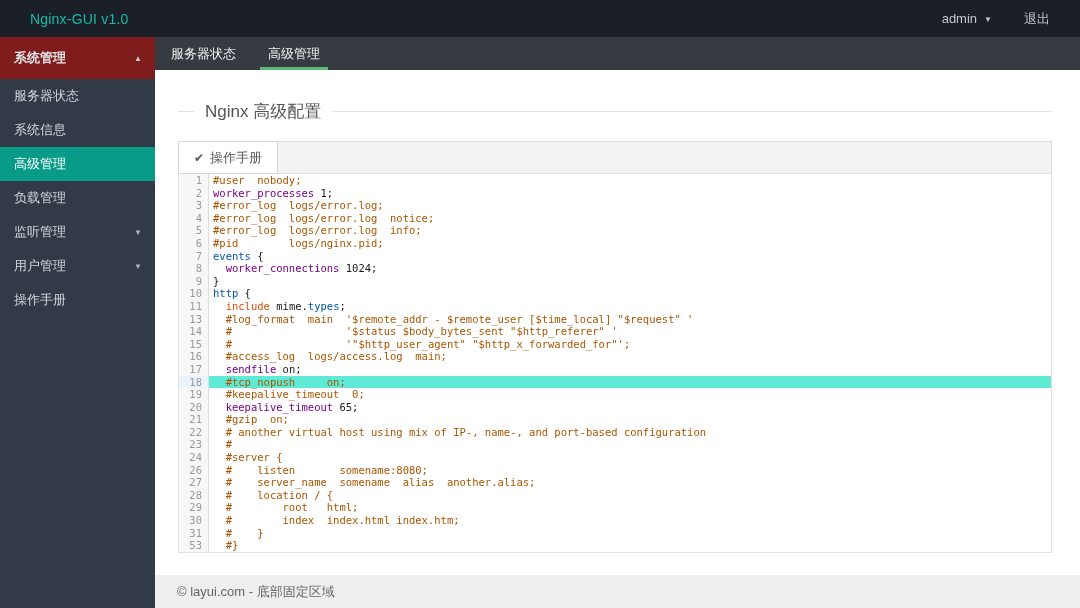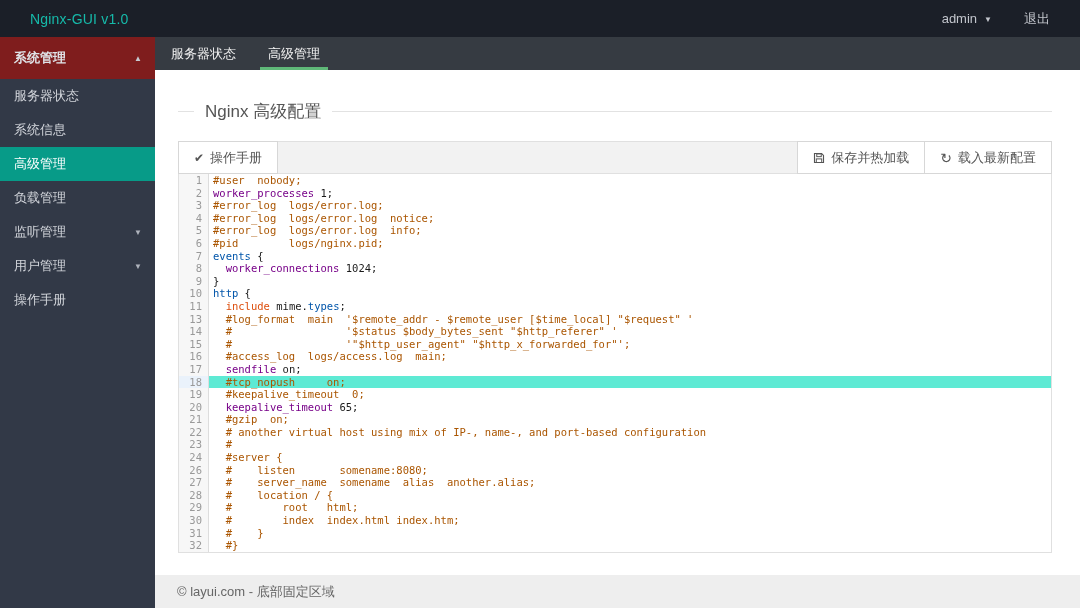--- a/index.html
+++ b/index.html
@@ -125,36 +125,20 @@
       <span class="page-title">Nginx 高级配置</span>
       <span class="hline-r"></span>
     </div>
 
     <div class="card">
       <div class="toolbar">
         <div class="btn btn-left">
           <span class="icon">✔</span>
           <span>操作手册</span>
         </div>
-        <div class="btn-group">
-          <div class="btn">
-            <span class="icon icon-save">
-              <svg width="12" height="12" viewBox="0 0 16 16">
-                <path d="M2 2 H11.5 L14 4.5 V14 H2 Z" fill="none" stroke="#555" stroke-width="1.5"></path>
-                <rect x="5" y="2.6" width="6" height="3.6" fill="none" stroke="#555" stroke-width="1.3"></rect>
-                <rect x="4.4" y="9.2" width="7.2" height="4.8" fill="none" stroke="#555" stroke-width="1.3"></rect>
-              </svg>
-            </span>
-            <span>保存并热加载</span>
-          </div>
-          <div class="btn">
-            <span class="icon icon-refresh">↻</span>
-            <span>载入最新配置</span>
-          </div>
-        </div>
       </div>
       <div class="editor">
           <div class="cm-line"><span class="gutter">1</span><span class="code"><span class="tok-comment">#user  nobody;</span></span></div>
           <div class="cm-line"><span class="gutter">2</span><span class="code"><span class="tok-keyword">worker_processes</span><span class="tok-plain"> 1;</span></span></div>
           <div class="cm-line"><span class="gutter">3</span><span class="code"><span class="tok-comment">#error_log  logs/error.log;</span></span></div>
           <div class="cm-line"><span class="gutter">4</span><span class="code"><span class="tok-comment">#error_log  logs/error.log  notice;</span></span></div>
           <div class="cm-line"><span class="gutter">5</span><span class="code"><span class="tok-comment">#error_log  logs/error.log  info;</span></span></div>
           <div class="cm-line"><span class="gutter">6</span><span class="code"><span class="tok-comment">#pid        logs/nginx.pid;</span></span></div>
           <div class="cm-line"><span class="gutter">7</span><span class="code"><span class="tok-block">events</span><span class="tok-plain"> {</span></span></div>
           <div class="cm-line"><span class="gutter">8</span><span class="code"><span class="tok-plain">  </span><span class="tok-keyword">worker_connections</span><span class="tok-plain"> 1024;</span></span></div>
@@ -172,21 +156,21 @@
           <div class="cm-line"><span class="gutter">21</span><span class="code"><span class="tok-comment">  #gzip  on;</span></span></div>
           <div class="cm-line"><span class="gutter">22</span><span class="code"><span class="tok-comment">  # another virtual host using mix of IP-, name-, and port-based configuration</span></span></div>
           <div class="cm-line"><span class="gutter">23</span><span class="code"><span class="tok-comment">  #</span></span></div>
           <div class="cm-line"><span class="gutter">24</span><span class="code"><span class="tok-comment">  #server {</span></span></div>
           <div class="cm-line"><span class="gutter">26</span><span class="code"><span class="tok-comment">  #    listen       somename:8080;</span></span></div>
           <div class="cm-line"><span class="gutter">27</span><span class="code"><span class="tok-comment">  #    server_name  somename  alias  another.alias;</span></span></div>
           <div class="cm-line"><span class="gutter">28</span><span class="code"><span class="tok-comment">  #    location / {</span></span></div>
           <div class="cm-line"><span class="gutter">29</span><span class="code"><span class="tok-comment">  #        root   html;</span></span></div>
           <div class="cm-line"><span class="gutter">30</span><span class="code"><span class="tok-comment">  #        index  index.html index.htm;</span></span></div>
           <div class="cm-line"><span class="gutter">31</span><span class="code"><span class="tok-comment">  #    }</span></span></div>
-          <div class="cm-line"><span class="gutter">32</span><span class="code"><span class="tok-comment">  #}</span></span></div>
+          <div class="cm-line"><span class="gutter">53</span><span class="code"><span class="tok-comment">  #}</span></span></div>
         </div>
     </div>
   </div>
 
   <div class="footer">
     <span>© layui.com - 底部固定区域</span>
   </div>
 
 </div>
 

